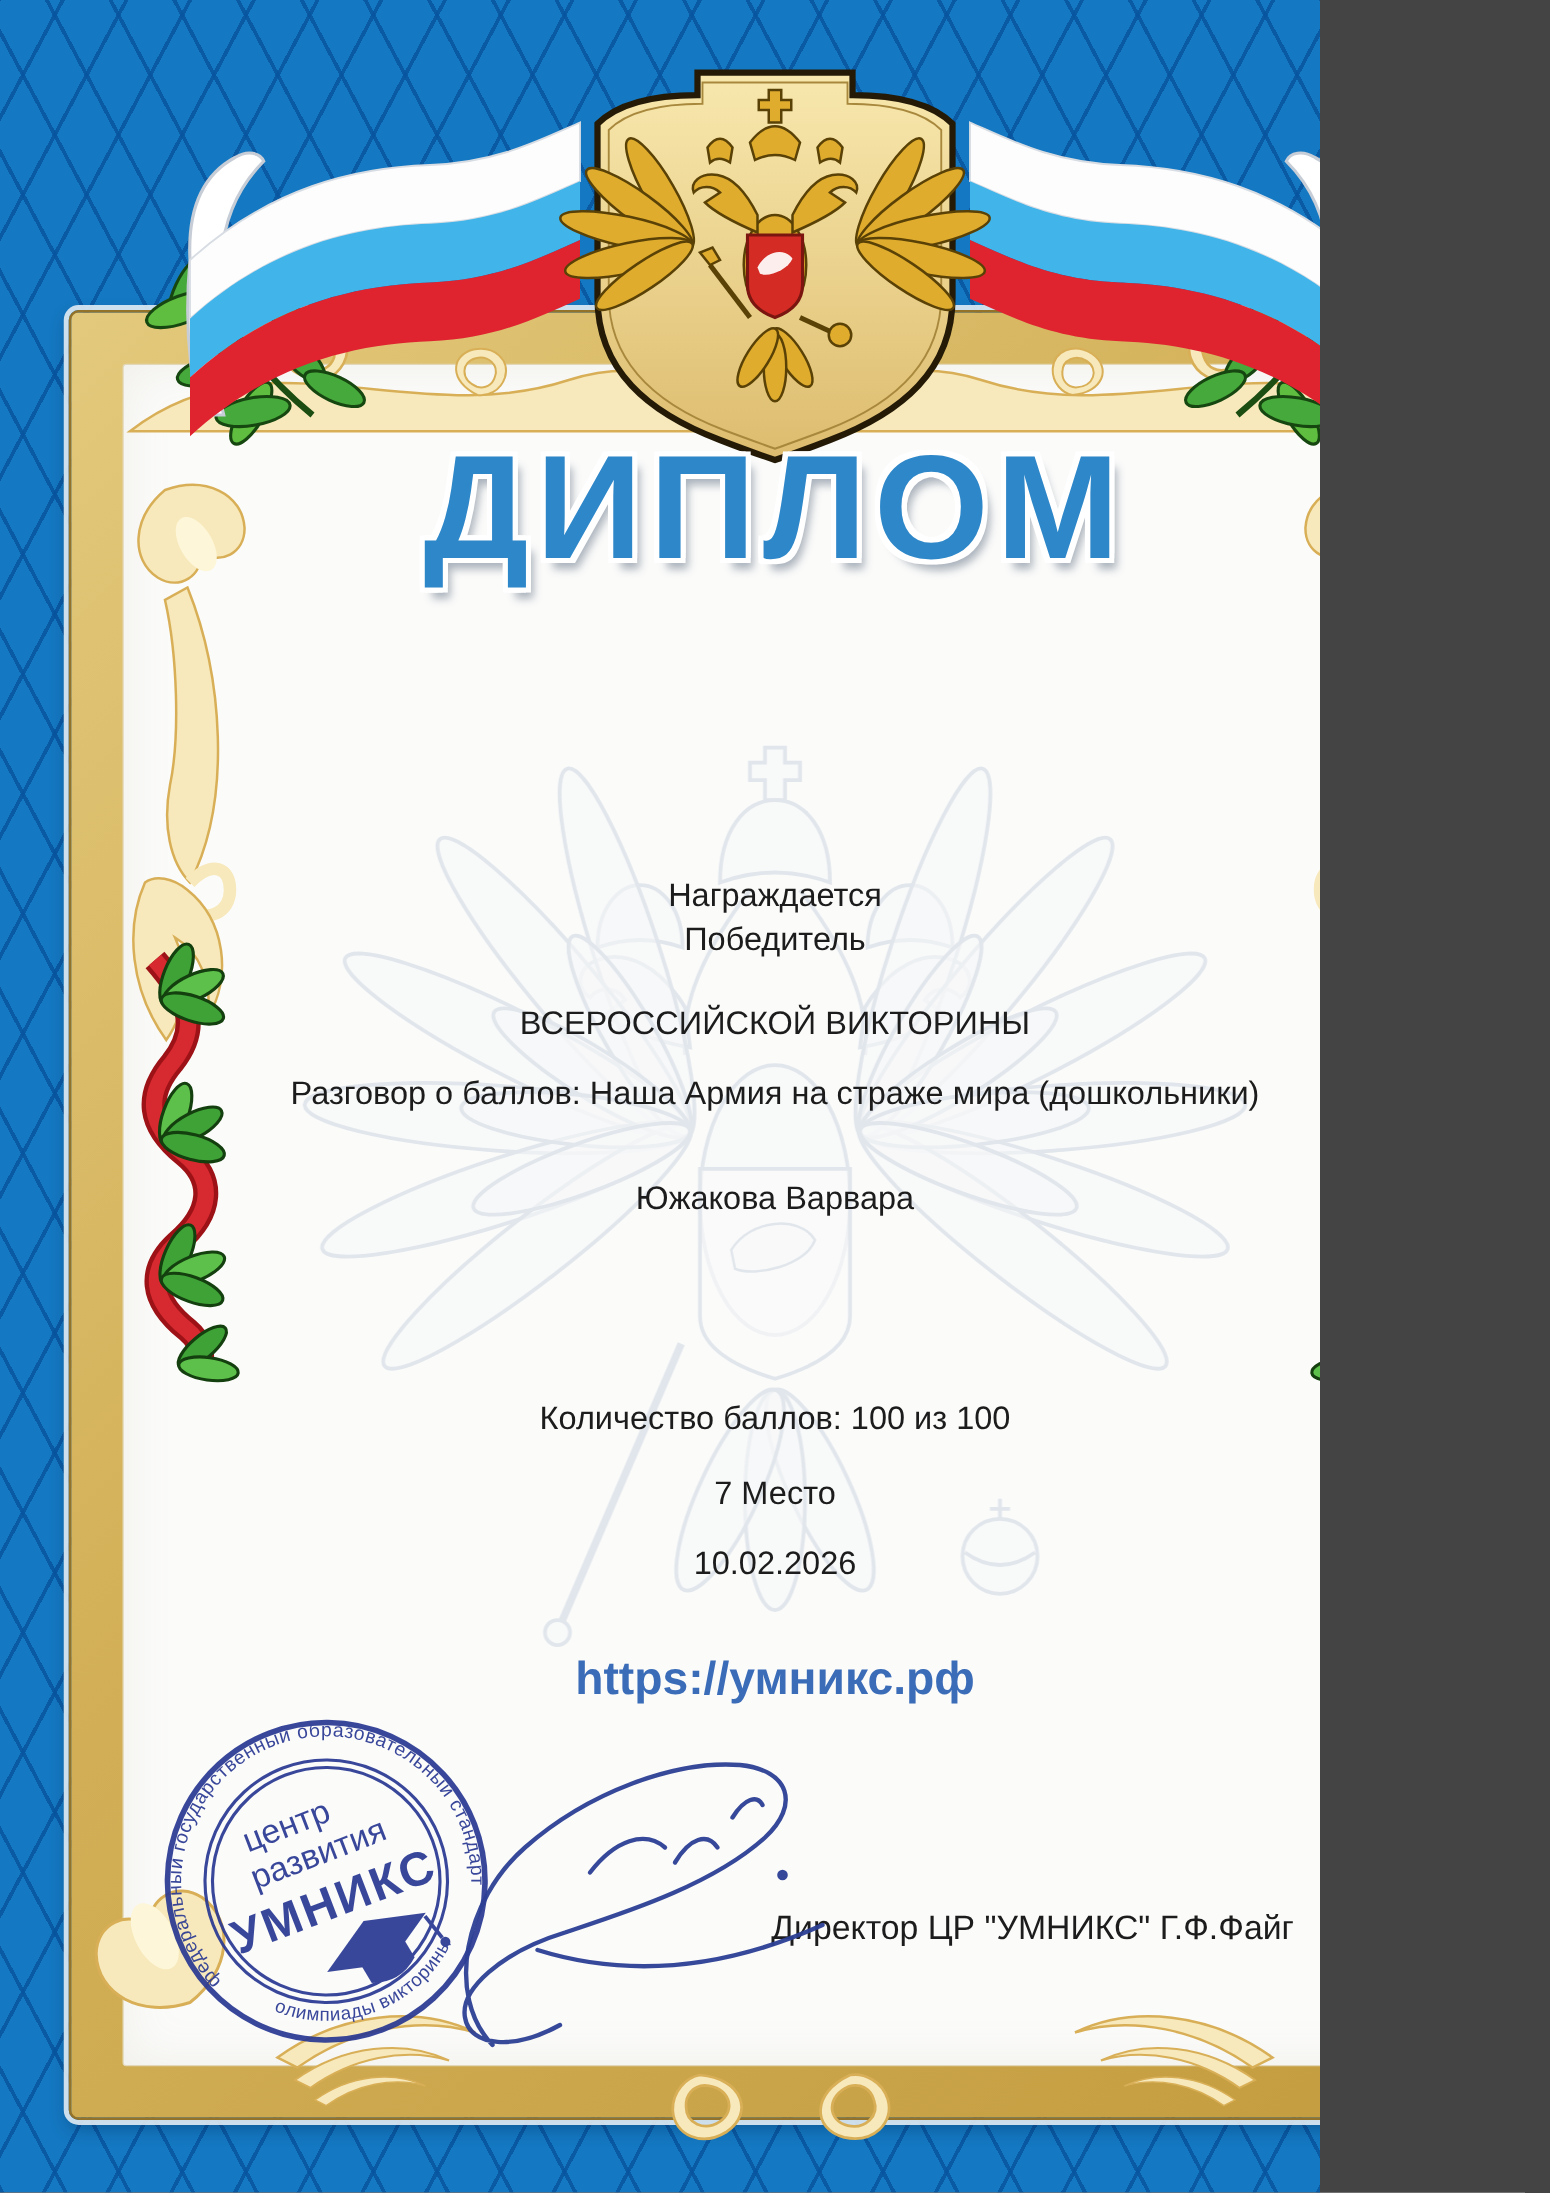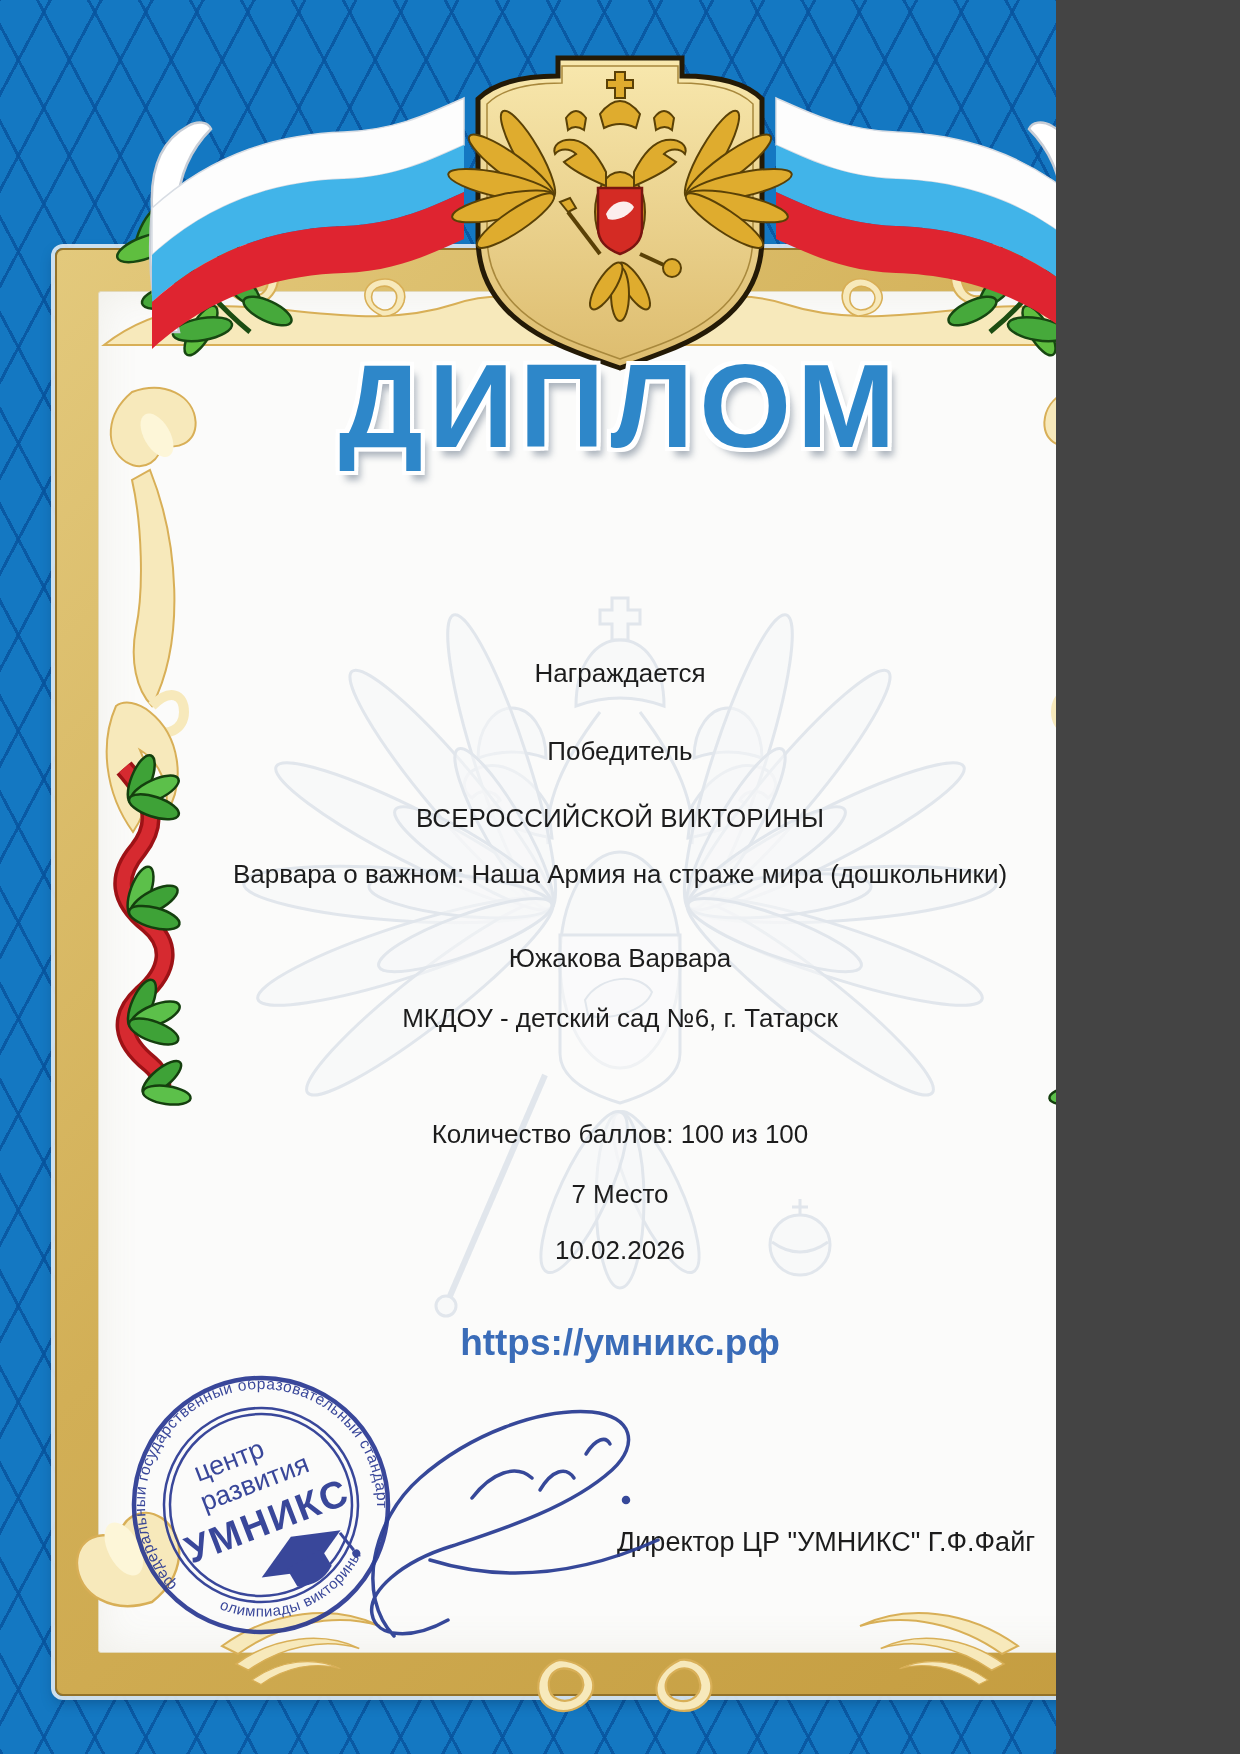--- a/index.html
+++ b/index.html
@@ -28,21 +28,21 @@
     font-size:118px;font-weight:bold;letter-spacing:6px;color:#2E87C9;
     text-shadow:
       -4px -4px 0 #fff,4px -4px 0 #fff,-4px 4px 0 #fff,4px 4px 0 #fff,
       -4px 0 0 #fff,4px 0 0 #fff,0 -4px 0 #fff,0 4px 0 #fff,
       6px 9px 7px rgba(50,70,95,.40);
   }
   .line{
     position:absolute;left:65px;width:1110px;text-align:center;
     font-size:26px;color:#1C1C1C;white-space:nowrap;
   }
-  .line.l0{top:658px}.line.l1{top:736px}.line.l2{top:803px}.line.l3{top:859px}
+  .line.l0{top:701px}.line.l1{top:736px}.line.l2{top:803px}.line.l3{top:859px}
   .line.l4{top:943px}.line.l5{top:1003px}.line.l6{top:1063px}.line.l7{top:1119px}
   .line.l8{top:1179px}.line.l9{top:1235px}
   .url{
     position:absolute;left:65px;top:1322px;width:1110px;text-align:center;
     font-size:37px;font-weight:bold;color:#3A6CB8;cursor:pointer;white-space:nowrap;
   }
   .director{
     position:absolute;left:617px;top:1527px;font-size:27px;color:#1C1C1C;white-space:nowrap;
   }
   svg{display:block}
@@ -247,23 +247,22 @@
       <path d="M598,188 h44 v40 q0,18 -22,26 q-22,-8 -22,-26 z" fill="#D42B24" stroke="#7A1510" stroke-width="2.5"></path>
       <path d="M606,214 C613,200 628,198 634,207 C630,216 615,222 608,219 Z" fill="#FFFFFF" opacity="0.92"></path>
     </g>
   </svg>
 
   <div class="title">ДИПЛОМ</div>
 
   <div class="line l0">Награждается</div>
   <div class="line l1">Победитель</div>
   <div class="line l2">ВСЕРОССИЙСКОЙ ВИКТОРИНЫ</div>
-  <div class="line l3">Варвара о важном: Наша Армия на страже мира (дошкольники)</div>
+  <div class="line l3">Разговор о баллов: Наша Армия на страже мира (дошкольники)</div>
   <div class="line l4">Южакова Варвара</div>
-  <div class="line l5">МКДОУ - детский сад №6, г. Татарск</div>
   <div class="line l7">Количество баллов: 100 из 100</div>
   <div class="line l8">7 Место</div>
   <div class="line l9">10.02.2026</div>
   <div class="url">https://умникс.рф</div>
   <div class="director">Директор ЦР "УМНИКС" Г.Ф.Файг</div>
 
   <svg class="abs" style="left:118px;top:1362px" width="286" height="286" viewBox="-143 -143 286 286">
     <g transform="rotate(-21)" fill="none" stroke="#2B3A93" opacity="0.93">
       <circle r="127" stroke-width="4.5"></circle>
       <circle r="97" stroke-width="2.5"></circle>

